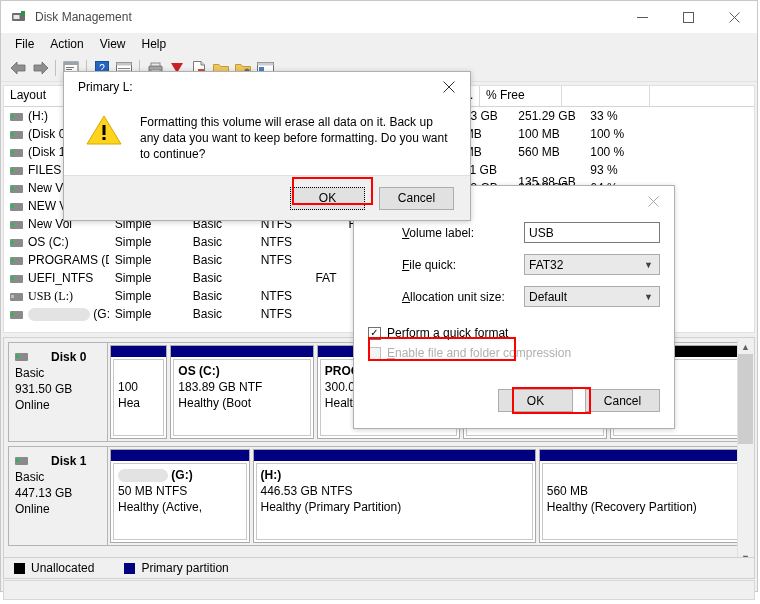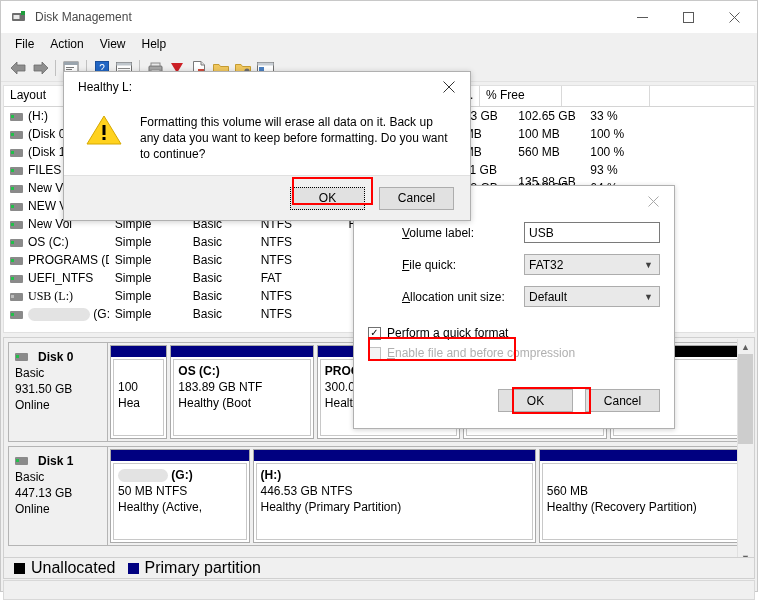--- a/index.html
+++ b/index.html
@@ -183,21 +183,21 @@
     box-sizing: border-box;
     padding: 6px 6px;
     font-size: 12px;
     line-height: 16px;
   }
   .disk-title {
     font-weight: bold;
     font-size: 12px;
     display: flex;
     align-items: center;
-    gap: 5px;
+    gap: 18px;
   }
   .disk-parts {
     flex: 1;
     display: flex;
     border: 1px solid #b4b4b4;
     border-left: none;
     box-sizing: border-box;
     background: #f0f0f0;
     padding: 2px;
     gap: 3px;
@@ -241,21 +241,21 @@
     box-sizing: border-box;
     display: flex;
     align-items: center;
     padding-left: 10px;
     gap: 6px;
   }
   .legend-sw {
     width: 11px; height: 11px;
     display: inline-block;
   }
-  .legend-label { font-size: 16px; margin-right: 6px; }
+  .legend-label { font-size: 12px; margin-right: 24px; }
 
   
   .statusbar {
     position: absolute;
     left: 2px; top: 579px;
     width: 752px;
     height: 20px;
     background: #f0f0f0;
     border: 1px solid #d8d8d8;
     box-sizing: border-box;
@@ -589,21 +589,21 @@
       <div class="lv-th" style="width:88px"></div>
     </div>
     <div id="lv-body">
         <div class="lv-row">
           <div class="lv-td" style="width: 105px;"><span class="vol-icon"></span><span>(H:)</span></div>
           <div class="lv-td" style="width: 78px;">Simple</div>
           <div class="lv-td" style="width: 68px;">Basic</div>
           <div class="lv-td" style="width: 88px;">NTFS</div>
           <div class="lv-td" style="width: 92px;">Healthy</div>
           <div class="lv-td" style="width: 78px;">446.53 GB</div>
-          <div class="lv-td" style="width: 72px;">102.65 GB</div>
+          <div class="lv-td" style="width: 72px;">251.29 GB</div>
           <div class="lv-td" style="width: 82px;">33 %</div>
           <div class="lv-td" style="width: 88px;"></div>
         </div>
         <div class="lv-row">
           <div class="lv-td" style="width: 105px;"><span class="vol-icon"></span><span>(Disk 0 p</span></div>
           <div class="lv-td" style="width: 78px;">Simple</div>
           <div class="lv-td" style="width: 68px;">Basic</div>
           <div class="lv-td" style="width: 88px;">NTFS</div>
           <div class="lv-td" style="width: 92px;">Healthy</div>
           <div class="lv-td" style="width: 78px;">100 MB</div>
@@ -685,21 +685,21 @@
           <div class="lv-td" style="width: 92px;"></div>
           <div class="lv-td" style="width: 78px;"></div>
           <div class="lv-td" style="width: 72px;"></div>
           <div class="lv-td" style="width: 82px;"></div>
           <div class="lv-td" style="width: 88px;"></div>
         </div>
         <div class="lv-row">
           <div class="lv-td" style="width: 105px;"><span class="vol-icon"></span><span>UEFI_NTFS</span></div>
           <div class="lv-td" style="width: 78px;">Simple</div>
           <div class="lv-td" style="width: 68px;">Basic</div>
-          <div class="lv-td" style="width: 88px;">FAT</div>
+          <div class="lv-td" style="width: 88px; text-align: right;">FAT</div>
           <div class="lv-td" style="width: 92px;"></div>
           <div class="lv-td" style="width: 78px;"></div>
           <div class="lv-td" style="width: 72px;"></div>
           <div class="lv-td" style="width: 82px;"></div>
           <div class="lv-td" style="width: 88px;"></div>
         </div>
         <div class="lv-row">
           <div class="lv-td" style="width: 105px; font-family: Liberation Serif, serif;"><span class="vol-icon gray"></span><span>USB (L:)</span></div>
           <div class="lv-td" style="width: 78px;">Simple</div>
           <div class="lv-td" style="width: 68px;">Basic</div>
@@ -863,36 +863,36 @@
       </div>
 
       <div style="height:8px"></div>
 
       <div class="fd-check">
         <span class="cbox">✓</span>
         <span><u>P</u><span>erform a quick format</span></span>
       </div>
       <div class="fd-check">
         <span class="cbox disabled"></span>
-        <span class="disabled-text"><u>E</u><span>nable file and before compression</span></span>
+        <span class="disabled-text"><u>E</u><span>nable file and folder compression</span></span>
       </div>
     </div>
 
     <div class="highlight-box" style="left:14px; top:151px; width:148px; height:24px;"></div>
 
     <div class="fd-buttons">
       <div class="btn">OK</div>
       <div class="btn">Cancel</div>
     </div>
     <div class="highlight-box" style="left:158px; top:201px; width:79px; height:27px;"></div>
   </div>
 
   <div id="confirm-dialog">
     <div class="cd-titlebar">
-      <span>Healthy L:</span>
+      <span>Primary L:</span>
       <div class="cd-close">
         <svg width="12" height="12" viewBox="0 0 12 12">
             <line x1="0.5" y1="0.5" x2="11.5" y2="11.5" stroke="#333" stroke-width="1"></line>
             <line x1="11.5" y1="0.5" x2="0.5" y2="11.5" stroke="#333" stroke-width="1"></line>
           </svg>
       </div>
     </div>
     <div class="cd-content">
       <div class="warn-icon">
         <svg width="36" height="32" viewBox="0 0 36 32">

